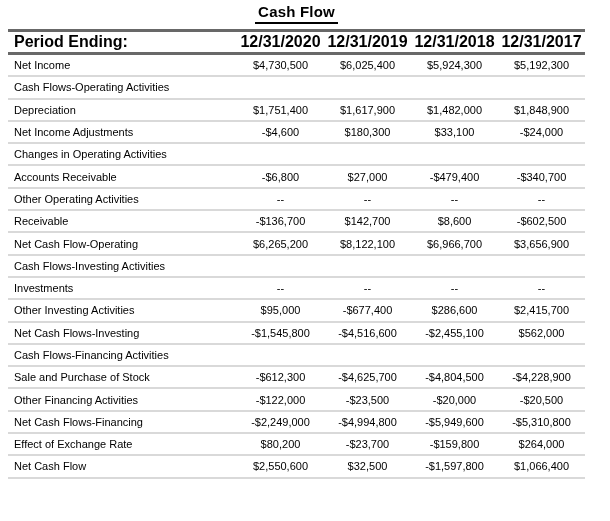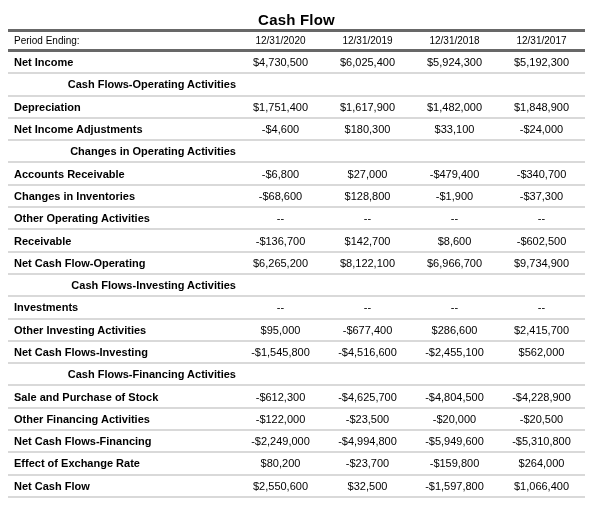--- a/index.html
+++ b/index.html
@@ -2,43 +2,43 @@
 <html><head>
 <meta charset="utf-8">
 <style>
   html,body{margin:0;padding:0;}
   body{width:610px;height:521px;background:#ffffff;overflow:hidden;}
   .sheet{
     position:absolute;top:0;left:0;width:610px;height:521px;
     font-family:"Liberation Sans","DejaVu Sans",sans-serif;
     color:#000;background:#fff;
   }
-  .title-wrap{position:absolute;top:3px;left:8px;width:577px;text-align:center;margin-top:8px;}
+  .title-wrap{position:absolute;top:3px;left:8px;width:577px;text-align:center;}
   .title{
     display:inline-block;font-size:15px;font-weight:700;
     border-bottom:2px solid #000;padding:0 3px 2px 3px;letter-spacing:0.2px;
   }
   table.cf{
     position:absolute;top:29px;left:8px;width:577px;
     border-collapse:collapse;table-layout:fixed;font-size:11px;
   }
   col.c-label{width:229px;}
   col.c-val{width:87px;}
   thead th{
     border-top:3px solid #686868;border-bottom:3px solid #686868;
-    height:15px;font-weight:400;font-size:10px;vertical-align:middle;white-space:nowrap;
+    height:15px;font-weight:700;font-size:16px;vertical-align:middle;white-space:nowrap;
   }
   th.lbl,td.lbl{text-align:left;padding-left:6px;}
   th.val,td.val{text-align:center;padding:0;}
   tbody td{
     height:18.3px;border-bottom:2px solid #d9d9d9;
     vertical-align:middle;white-space:nowrap;overflow:hidden;
   }
-  tr.section td.lbl{font-weight:700;text-align:right;}
-  tr.data td.lbl{font-weight:700;}
+  tr.section td.lbl{font-weight:400;}
+  tr.data td.lbl{font-weight:400;}
 </style>
 </head>
 <body>
 
 <div class="sheet">
   <div class="title-wrap">
     <span class="title">Cash Flow</span>
   </div>
 
   <table class="cf">
@@ -95,46 +95,39 @@
           <td class="val"></td>
         </tr>
         <tr class="data">
           <td class="lbl">Accounts Receivable</td>
           <td class="val">-$6,800</td>
           <td class="val">$27,000</td>
           <td class="val">-$479,400</td>
           <td class="val">-$340,700</td>
         </tr>
         <tr class="data">
-          <td class="lbl">Changes in Inventories</td>
-          <td class="val">-$68,600</td>
-          <td class="val">$128,800</td>
-          <td class="val">-$1,900</td>
-          <td class="val">-$37,300</td>
-        </tr>
-        <tr class="data">
           <td class="lbl">Other Operating Activities</td>
           <td class="val">--</td>
           <td class="val">--</td>
           <td class="val">--</td>
           <td class="val">--</td>
         </tr>
         <tr class="data">
           <td class="lbl">Receivable</td>
           <td class="val">-$136,700</td>
           <td class="val">$142,700</td>
           <td class="val">$8,600</td>
           <td class="val">-$602,500</td>
         </tr>
         <tr class="data">
           <td class="lbl">Net Cash Flow-Operating</td>
           <td class="val">$6,265,200</td>
           <td class="val">$8,122,100</td>
           <td class="val">$6,966,700</td>
-          <td class="val">$9,734,900</td>
+          <td class="val">$3,656,900</td>
         </tr>
         <tr class="section">
           <td class="lbl">Cash Flows-Investing Activities</td>
           <td class="val"></td>
           <td class="val"></td>
           <td class="val"></td>
           <td class="val"></td>
         </tr>
         <tr class="data">
           <td class="lbl">Investments</td>

